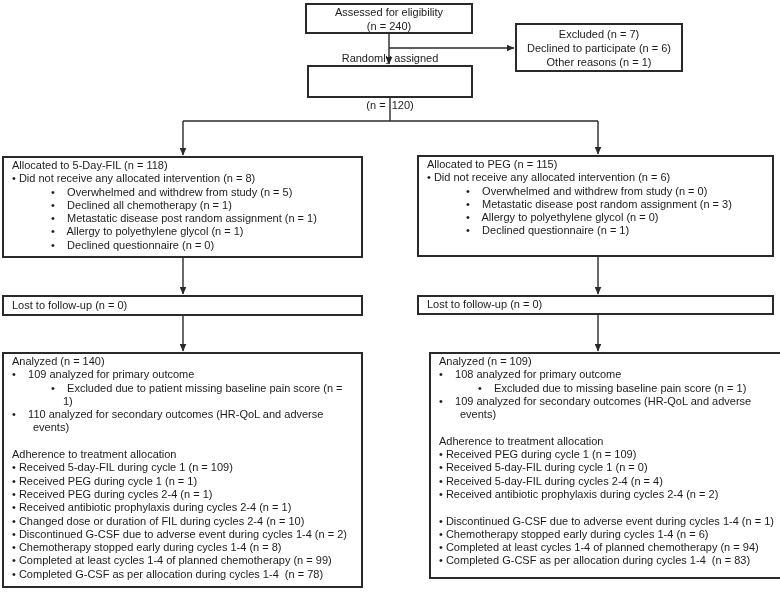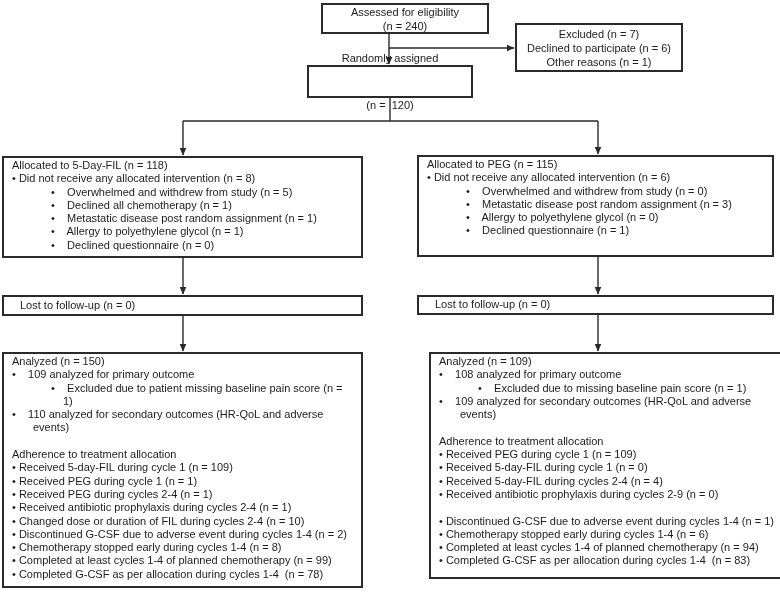--- a/index.html
+++ b/index.html
@@ -4,28 +4,28 @@
 <style>
   html,body{margin:0;padding:0;background:#ffffff;}
   .page{position:relative;width:780px;height:593px;background:#ffffff;overflow:hidden;
         font-family:"Liberation Sans","DejaVu Sans",sans-serif;color:#1c1c1c;}
   .connectors{position:absolute;left:0;top:0;width:780px;height:593px;}
   .box{position:absolute;box-sizing:border-box;border:2px solid #2a2a2a;background:#ffffff;
        font-size:11px;line-height:13.3px;}
   .pad{padding:1px 8px;}
   .center{display:flex;flex-direction:column;align-items:center;justify-content:center;
           text-align:center;line-height:14px;}
-  .vcenter{display:flex;flex-direction:column;justify-content:center;padding-left:16px;}
+  .vcenter{display:flex;flex-direction:column;justify-content:center;padding-left:8px;}
   .ln{white-space:pre;}
   .center .ln{text-align:center;}
   .i1{padding-left:21px;}
   .i2{padding-left:39px;}
   .i3{padding-left:51px;}
   
-  #assessed{left:305px;top:3px;width:168px;height:31px;margin-left:16px;}
+  #assessed{left:305px;top:3px;width:168px;height:31px;}
   #excluded{left:515px;top:23px;width:168px;height:49px;}
   #randomized{left:307px;top:65px;width:166px;height:33px;gap:33px;}
   #alloc-left{left:2px;top:156px;width:361px;height:102px;}
   #alloc-right{left:417px;top:155px;width:357px;height:102px;}
   #lost-left{left:2px;top:295px;width:361px;height:21px;}
   #lost-right{left:417px;top:295px;width:357px;height:20px;}
   #analyzed-left{left:2px;top:352px;width:361px;height:236px;}
   #analyzed-right{left:417px;top:352px;width:357px;height:227px;margin-left:12px;}
 </style>
 </head>
@@ -90,21 +90,21 @@
 
   <div id="lost-left" class="box vcenter">
       <div class="ln">Lost to follow-up (n = 0)</div>
     </div>
 
   <div id="lost-right" class="box vcenter">
       <div class="ln">Lost to follow-up (n = 0)</div>
     </div>
 
   <div id="analyzed-left" class="box pad">
-      <div class="ln">Analyzed (n = 150)</div>
+      <div class="ln">Analyzed (n = 140)</div>
       <div class="ln">•    109 analyzed for primary outcome</div>
       <div class="ln i2">•    Excluded due to patient missing baseline pain score (n =</div>
       <div class="ln i3">1)</div>
       <div class="ln">•    110 analyzed for secondary outcomes (HR-QoL and adverse</div>
       <div class="ln i1">events)</div>
       <div class="ln"> </div>
       <div class="ln">Adherence to treatment allocation</div>
       <div class="ln">• Received 5-day-FIL during cycle 1 (n = 109)</div>
       <div class="ln">• Received PEG during cycle 1 (n = 1)</div>
       <div class="ln">• Received PEG during cycles 2-4 (n = 1)</div>
@@ -120,21 +120,21 @@
       <div class="ln">Analyzed (n = 109)</div>
       <div class="ln">•    108 analyzed for primary outcome</div>
       <div class="ln i2">•    Excluded due to missing baseline pain score (n = 1)</div>
       <div class="ln">•    109 analyzed for secondary outcomes (HR-QoL and adverse</div>
       <div class="ln i1">events)</div>
       <div class="ln"> </div>
       <div class="ln">Adherence to treatment allocation</div>
       <div class="ln">• Received PEG during cycle 1 (n = 109)</div>
       <div class="ln">• Received 5-day-FIL during cycle 1 (n = 0)</div>
       <div class="ln">• Received 5-day-FIL during cycles 2-4 (n = 4)</div>
-      <div class="ln">• Received antibiotic prophylaxis during cycles 2-9 (n = 0)</div>
+      <div class="ln">• Received antibiotic prophylaxis during cycles 2-4 (n = 2)</div>
       <div class="ln"> </div>
       <div class="ln">• Discontinued G-CSF due to adverse event during cycles 1-4 (n = 1)</div>
       <div class="ln">• Chemotherapy stopped early during cycles 1-4 (n = 6)</div>
       <div class="ln">• Completed at least cycles 1-4 of planned chemotherapy (n = 94)</div>
       <div class="ln">• Completed G-CSF as per allocation during cycles 1-4  (n = 83)</div>
     </div>
 
 </div>
 
 </body></html>

